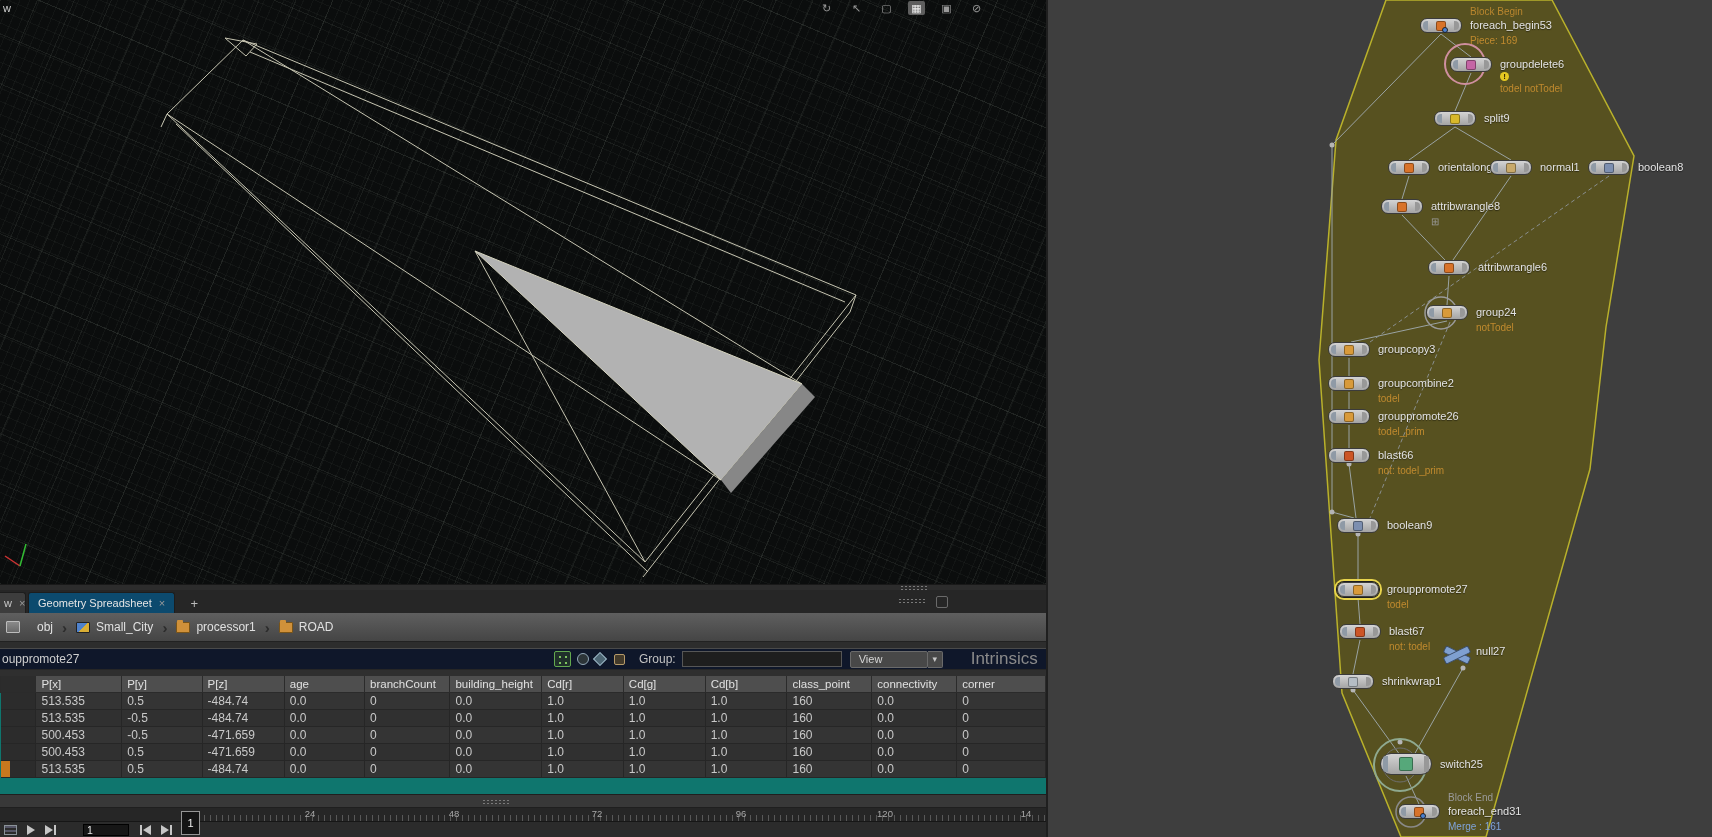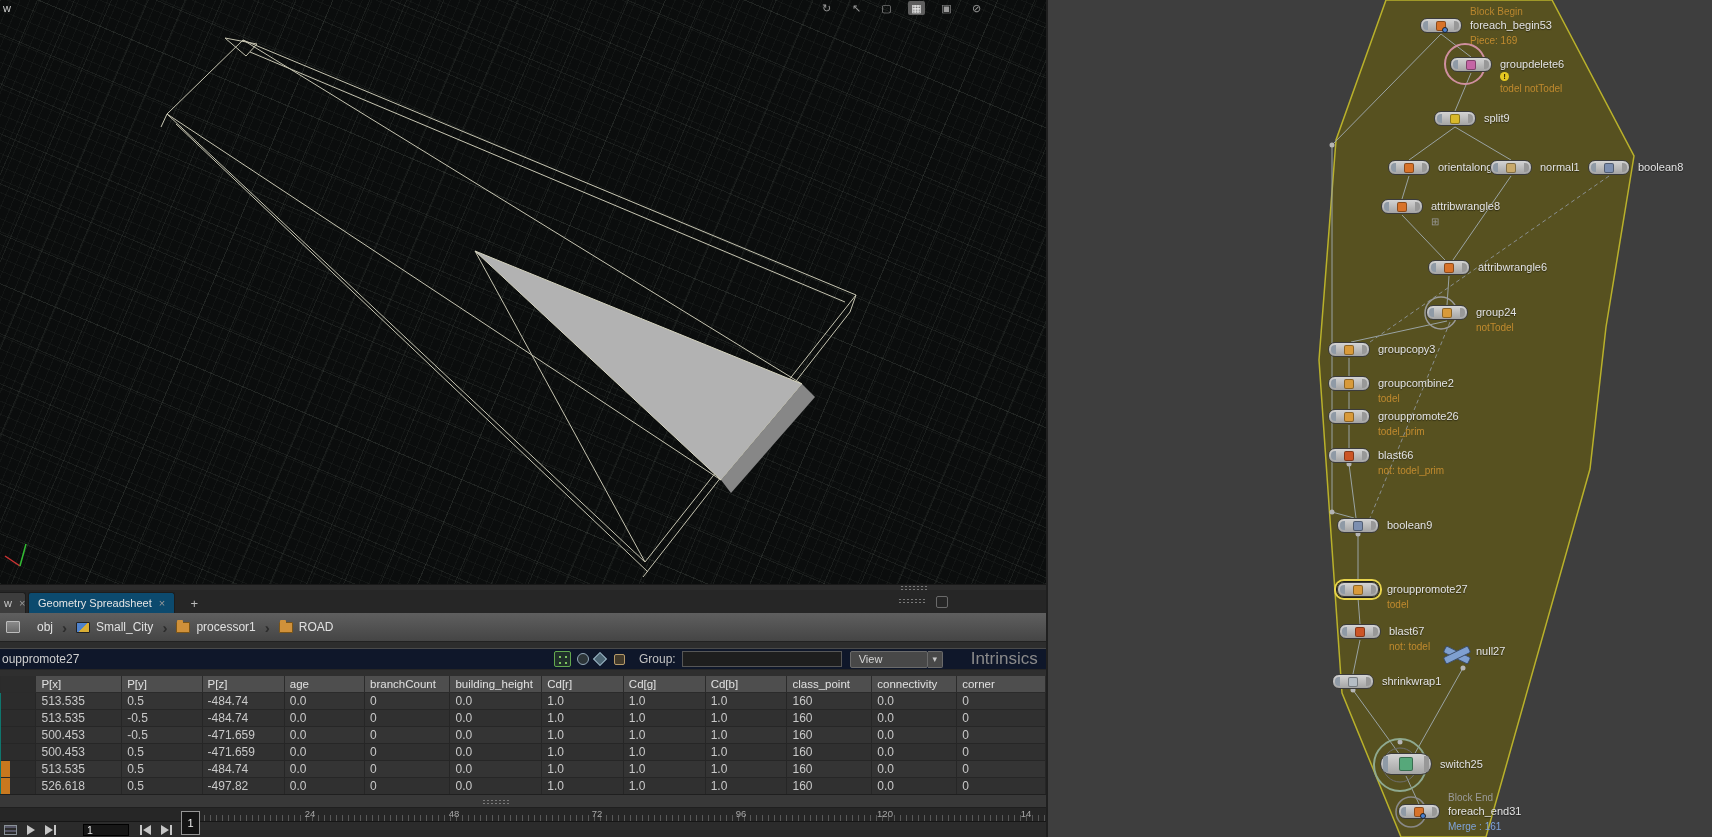--- a/index.html
+++ b/index.html
@@ -300,35 +300,20 @@
               <td>1.0</td>
               <td>160</td>
               <td>0.0</td>
               <td>0</td>
             </tr>
             <tr>
               <td class="rownum marked"></td>
               <td>513.535</td>
               <td>0.5</td>
               <td>-484.74</td>
-              <td>0.0</td>
-              <td>0</td>
-              <td>0.0</td>
-              <td>1.0</td>
-              <td>1.0</td>
-              <td>1.0</td>
-              <td>160</td>
-              <td>0.0</td>
-              <td>0</td>
-            </tr>
-            <tr>
-              <td class="rownum marked"></td>
-              <td>526.618</td>
-              <td>0.5</td>
-              <td>-497.82</td>
               <td>0.0</td>
               <td>0</td>
               <td>0.0</td>
               <td>1.0</td>
               <td>1.0</td>
               <td>1.0</td>
               <td>160</td>
               <td>0.0</td>
               <td>0</td>
             </tr>

